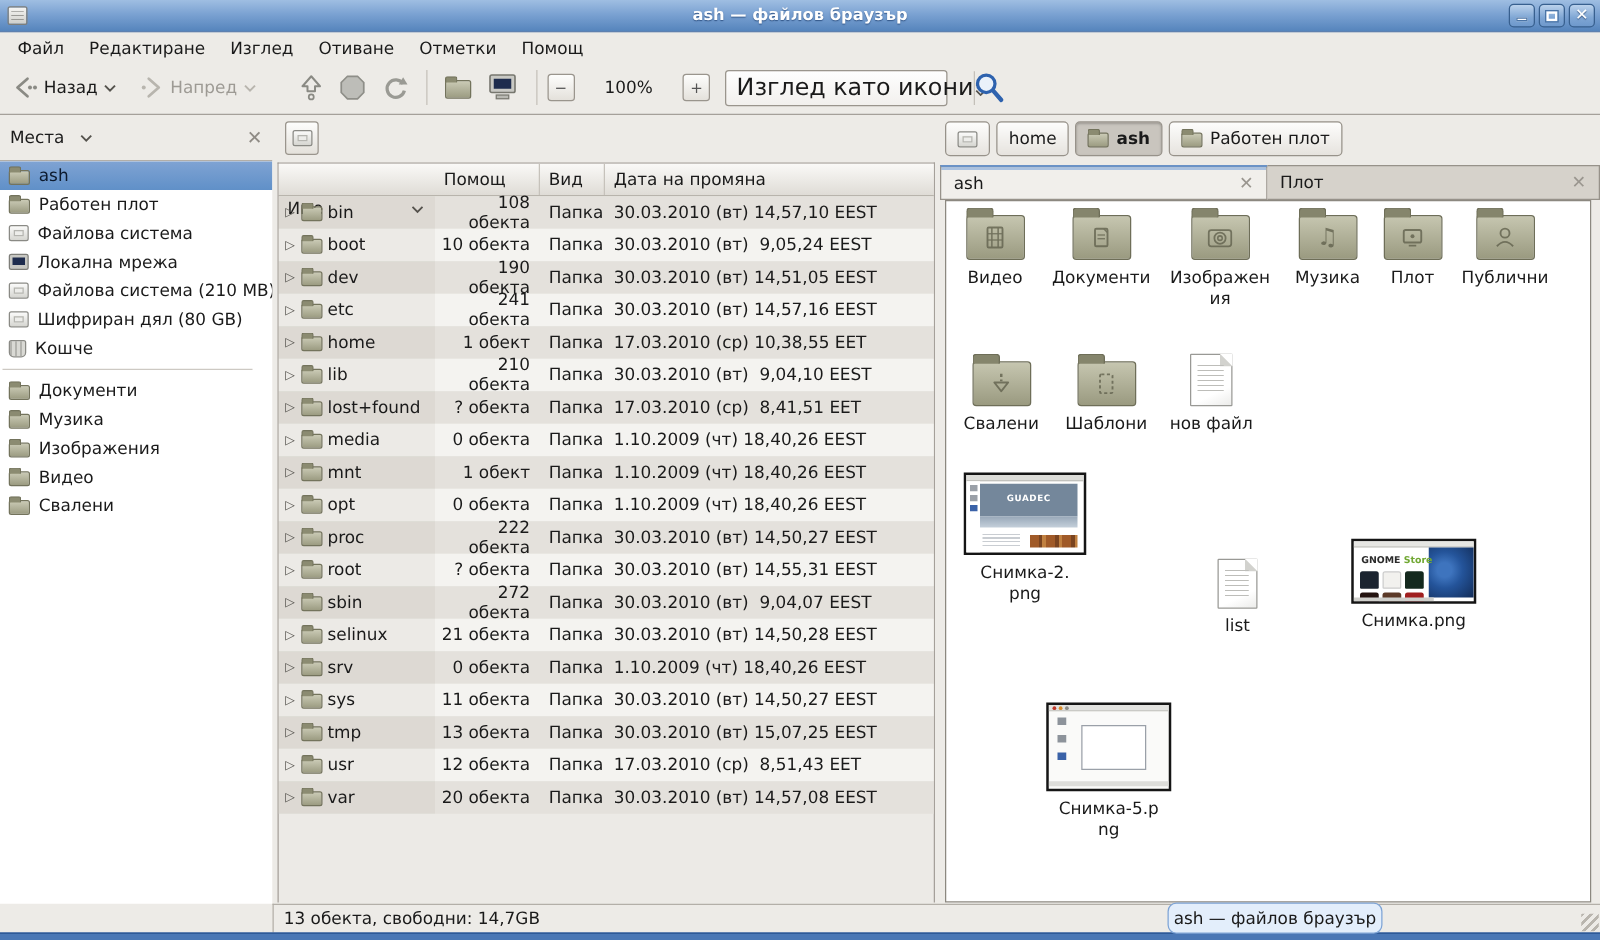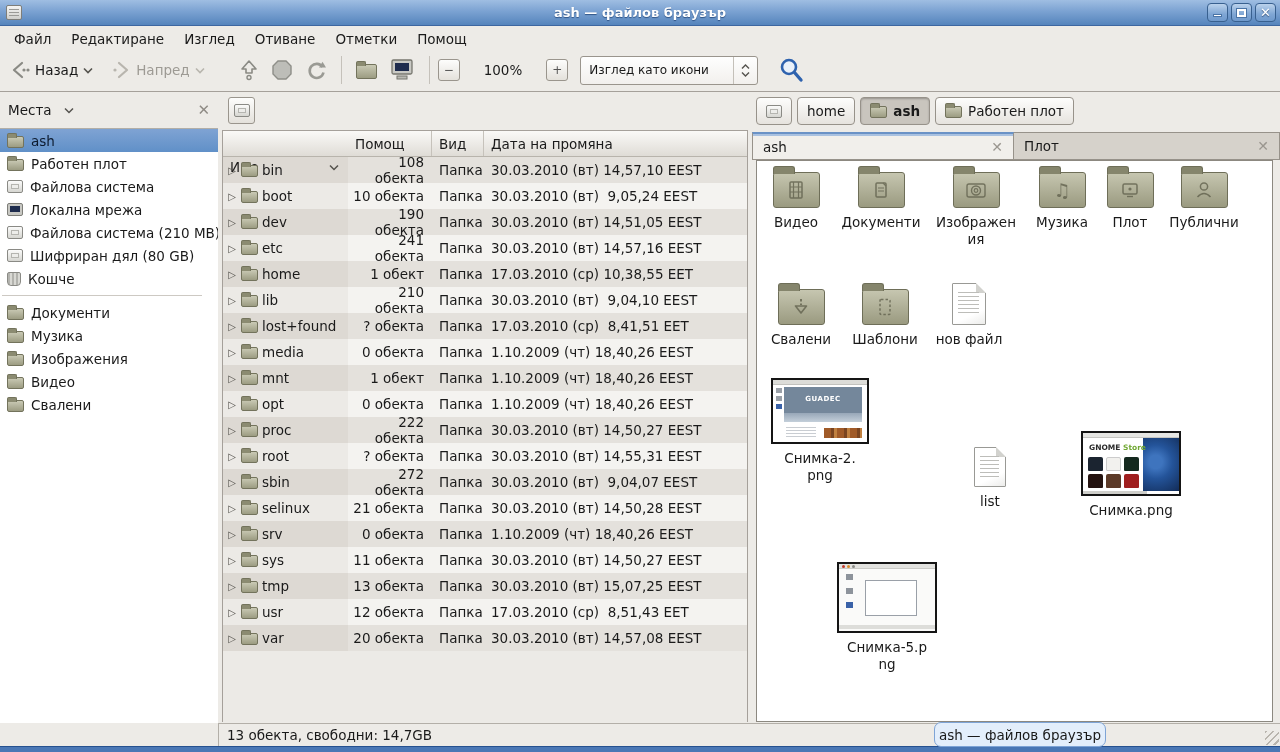--- a/index.html
+++ b/index.html
@@ -38,21 +38,21 @@
   .tb-label { font-size:13.5px; }
   .disabled .tb-label { color:#9d9a94; }
   .tb-sep { width:1px; height:28px; background:#C5C1BA; margin:0 8px; }
   .chev svg, .chev { display:block; }
   .sq-btn { width:22px; height:22px; border:1px solid #9a958d; border-radius:3px;
     background:linear-gradient(#FDFDFC,#E4E1DB); display:flex; align-items:center; justify-content:center;
     font-size:12px; color:#555; }
   .zoom-level { margin:0 24px; font-size:13.5px; }
   .combo { width:178px; height:29px; margin-left:12px; border:1px solid #9a958d; border-radius:3px;
     background:linear-gradient(#FEFEFE,#F2F0ED); display:flex; align-items:center; }
-  .combo-label { flex:1; padding-left:8px; font-size:12px; white-space:nowrap; }
+  .combo-label { flex:1; padding-left:8px; font-size:19px; white-space:nowrap; }
   .combo-spin { width:24px; height:100%; border-left:1px solid #c4c0b9; display:flex; flex-direction:column;
     align-items:center; justify-content:center; gap:1px; }
   .search-btn { margin-left:14px; }
 
   
   .main { position:absolute; left:0; top:92px; right:0; bottom:29px; }
 
   .sidebar { position:absolute; left:0; top:0; width:218px; bottom:0; background:#EDEBE7; }
   .sb-header { height:36px; display:flex; align-items:center; padding:0 8px; }
   .sb-title { font-size:13.5px; margin-right:12px; }
@@ -148,21 +148,21 @@
   .t2-side i { display:block; width:6px; height:5px; margin:3px auto 0; background:#9aa0a8; }
   .t2-head { position:absolute; left:11px; top:7px; right:5px; height:26px; background:#74879B;
     color:#fff; font-size:7px; font-weight:bold; text-align:center; padding-top:8px; letter-spacing:0.5px; }
   .t2-sky { position:absolute; left:11px; top:33px; right:5px; height:9px;
     background:linear-gradient(#97A7B8,#C4CFDA); }
   .t2-lines { position:absolute; left:13px; top:47px; width:30px; height:12px;
     background:repeating-linear-gradient(#c9cdd2 0 1px,transparent 1px 3px); }
   .t2-strip { position:absolute; right:5px; top:48px; width:38px; height:10px;
     background:repeating-linear-gradient(90deg,#A05A28 0 7px,#7A4420 7px 10px,#C08040 10px 13px); }
 
-  .ts { width:100px; height:65px;padding-left:12px; }
+  .ts { width:100px; height:52px;padding-left:12px; }
   .ts-chrome { position:absolute; left:0; top:0; right:0; height:5px; background:#E6E6E3; border-bottom:1px solid #c6c6c2; }
   .ts-panel { position:absolute; right:0; top:5px; width:36px; bottom:3px;
     background:radial-gradient(circle at 35% 45%, #3E74BE 0 18%, #24549A 45%, #122C58 100%); }
   .ts-brand { position:absolute; left:6px; top:10px; font-size:7.5px; font-weight:bold; color:#2b2b2b; }
   .ts-brand em { font-style:normal; color:#71A833; }
   .ts-shirts { position:absolute; left:5px; top:24px; width:54px; height:34px; display:grid;
     grid-template-columns:repeat(3,15px); grid-template-rows:14px 14px; gap:3px; }
   .ts-shirts i { border-radius:2px 2px 1px 1px; }
   .ts-bottom { position:absolute; left:0; bottom:0; height:3px; width:64px; background:#CFCFCB; }
 

